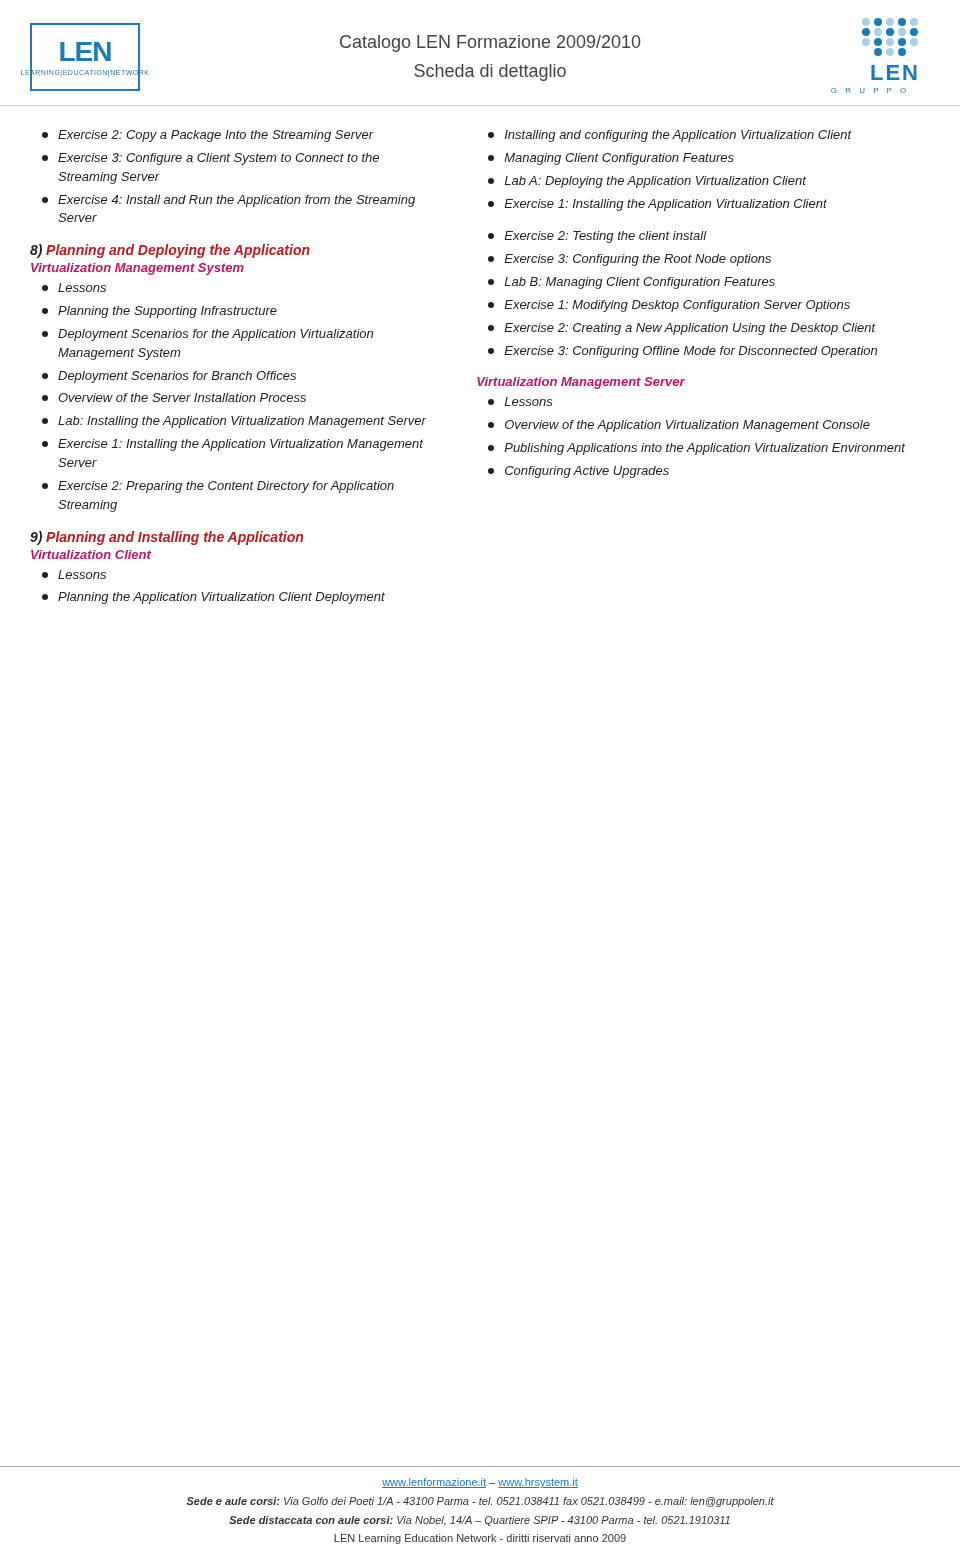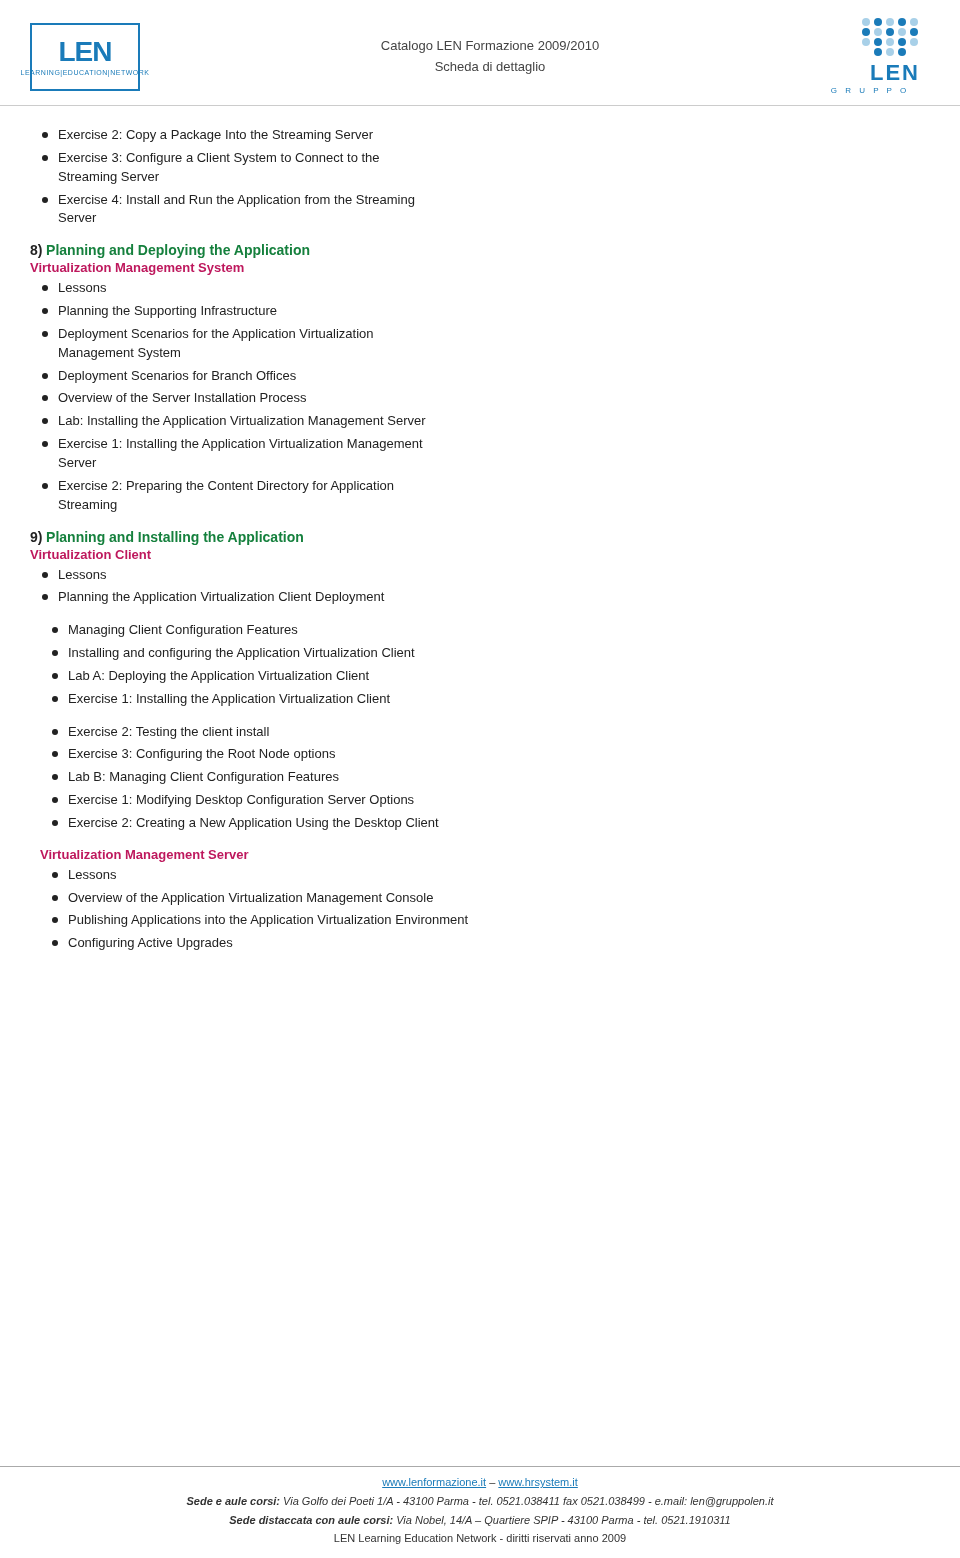--- a/index.html
+++ b/index.html
@@ -21,21 +21,21 @@
     .header {
       display: flex;
       align-items: center;
       justify-content: space-between;
       padding: 18px 40px 10px 30px;
       border-bottom: 1px solid #ccc;
       margin-bottom: 10px;
     }
     .header-center {
       text-align: center;
-      font-size: 13px;
+      font-size: 18px;
       color: #444;
       line-height: 1.6;
     }
     .logo-left {
       width: 130px;
     }
     .logo-left-box {
       border: 2.5px solid #1a7bb9;
       width: 110px;
       height: 68px;
@@ -86,38 +86,39 @@
     }
     .logo-right-sub {
       font-size: 8px;
       color: #1a7bb9;
       letter-spacing: 3px;
       text-align: center;
     }
     
     .content {
       display: flex;
-      flex-direction: column;
+      flex-direction: row;
       padding: 10px 30px 10px 30px;
       gap: 8px;
+      font-style: italic;
     }
     .col-left {
       width: 48%;
       padding-right: 20px;
     }
     .col-right {
       width: 52%;
       padding-left: 10px;
       border-left: 0px;
     }
     
     .section-title {
       font-size: 14px;
       font-weight: bold;
-      color: #15803d;
+      color: #b91c1c;
       margin-bottom: 2px;
       margin-top: 10px;
     }
     .section-subtitle {
       font-size: 13px;
       font-weight: bold;
       color: #be185d;
       margin-bottom: 4px;
       margin-top: 0;
     }
@@ -314,28 +315,28 @@
         </li>
       </ul>
 
     </div>
 
     <div class="col-right">
 
       <ul class="bullet-list">
         <li>
           <span class="bullet"></span>
+          <span>Installing and configuring the Application Virtualization Client</span>
+        </li>
+        <li>
+          <span class="bullet"></span>
           <span>Managing Client Configuration Features</span>
         </li>
         <li>
           <span class="bullet"></span>
-          <span>Installing and configuring the Application Virtualization Client</span>
-        </li>
-        <li>
-          <span class="bullet"></span>
           <span>Lab A: Deploying the Application Virtualization Client</span>
         </li>
         <li>
           <span class="bullet"></span>
           <span>Exercise 1: Installing the Application Virtualization Client</span>
         </li>
       </ul>
 
       <div class="spacer"></div>
 
@@ -352,20 +353,24 @@
           <span class="bullet"></span>
           <span>Lab B: Managing Client Configuration Features</span>
         </li>
         <li>
           <span class="bullet"></span>
           <span>Exercise 1: Modifying Desktop Configuration Server Options</span>
         </li>
         <li>
           <span class="bullet"></span>
           <span>Exercise 2: Creating a New Application Using the Desktop Client</span>
+        </li>
+        <li>
+          <span class="bullet"></span>
+          <span>Exercise 3: Configuring Offline Mode for Disconnected Operation</span>
         </li>
       </ul>
 
       <div class="spacer"></div>
 
       <div class="section-subtitle">Virtualization Management Server</div>
 
       <ul class="bullet-list">
         <li>
           <span class="bullet"></span>

